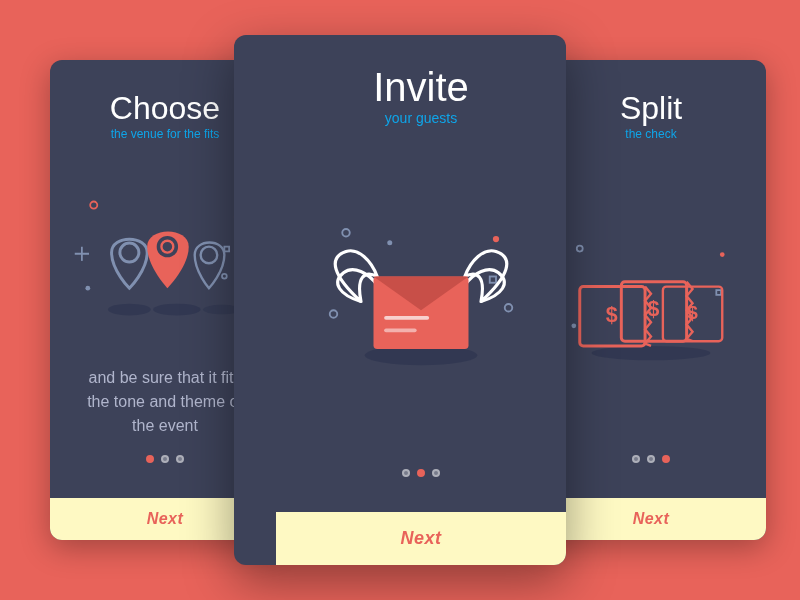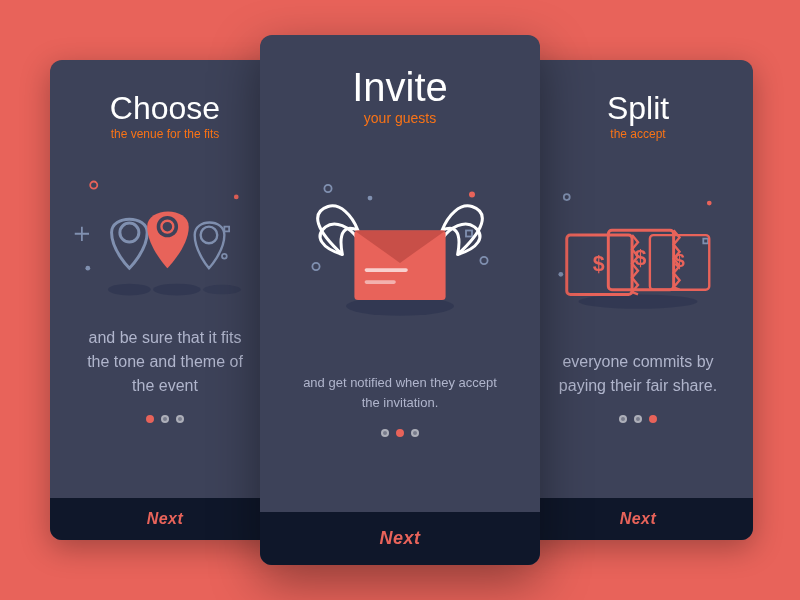--- a/index.html
+++ b/index.html
@@ -38,35 +38,36 @@
       left: 30px;
       top: 40px;
       z-index: 1;
       box-shadow: 0 8px 30px rgba(0,0,0,0.3);
     }
 
     .card-right {
       width: 230px;
       height: 480px;
       background-color: #3d4259;
-      right: 27px;
+      right: 14px;
       top: 40px;
       z-index: 1;
       box-shadow: 0 8px 30px rgba(0,0,0,0.3);
     }
 
     .card-center {
-      width: 280px;
+      width: 332px;
       height: 530px;
       background-color: #3d4259;
       left: 50%;
       top: 50%;
       transform: translate(-50%, -50%);
       z-index: 2;
       box-shadow: 0 16px 50px rgba(0,0,0,0.4);
+      padding-left: 42px;
     }
 
     .card-body {
       flex: 1;
       display: flex;
       flex-direction: column;
       align-items: center;
       padding: 30px 20px 20px;
       position: relative;
     }
@@ -77,21 +78,21 @@
       font-weight: 400;
       text-align: left;
       margin-bottom: 0;
     }
 
     .card-center .card-title {
       font-size: 40px;
     }
 
     .card-subtitle {
-      color: #f97316;
+      color: #0ea5e9;
       font-size: 12px;
       text-align: center;
       margin-bottom: 20px;
     }
 
     .card-center .card-subtitle {
       font-size: 14px;
     }
 
     .illustration {
@@ -130,24 +131,23 @@
       background-color: rgba(255,255,255,0.3);
       border: 2px solid rgba(255,255,255,0.4);
     }
 
     .dot.active {
       background-color: #e8635a;
       border-color: #e8635a;
     }
 
     .card-footer {
-      background-color: #0f172a;
+      background-color: #fef9c3;
       text-align: center;
       padding: 16px;
-      margin-top: 40px;
     }
 
     .card-left .card-footer,
     .card-right .card-footer {
       padding: 12px;
     }
 
     .footer-btn {
       background: none;
       border: none;
@@ -240,36 +240,35 @@
           <path d="M148 75 C165 70 172 60 162 52 C154 46 142 52 135 62" fill="none" stroke="#ffffff" stroke-width="2.5"></path>
 
           <rect x="62" y="55" width="76" height="58" rx="3" fill="#e8635a"></rect>
 
           <path d="M62 55 L100 82 L138 55Z" fill="#c84f48"></path>
 
           <line x1="72" y1="88" x2="105" y2="88" stroke="#ffffff" stroke-width="3" stroke-linecap="round" opacity="0.7"></line>
           <line x1="72" y1="98" x2="95" y2="98" stroke="#ffffff" stroke-width="3" stroke-linecap="round" opacity="0.5"></line>
         </svg>
       </div>
-      <p class="card-description">and get notified when they accept the invitation.</p>
       <div class="dots">
         <span class="dot"></span>
         <span class="dot active"></span>
         <span class="dot"></span>
       </div>
     </div>
     <div class="card-footer">
       <button class="footer-btn">Next</button>
     </div>
   </div>
 
   <div class="card card-right">
     <div class="card-body">
       <span class="card-title">Split</span>
-      <span class="card-subtitle">the accept</span>
+      <span class="card-subtitle">the check</span>
       <div class="illustration">
         <svg viewBox="0 0 160 130" class="svg-illustration">
 
           <circle cx="20" cy="20" r="2.5" fill="none" stroke="#8090b0" stroke-width="1.5"></circle>
           <circle cx="140" cy="25" r="2" fill="#e8635a"></circle>
           <rect x="135" y="55" width="4" height="4" fill="none" stroke="#8090b0" stroke-width="1.5"></rect>
           <circle cx="15" cy="85" r="2" fill="#8090b0"></circle>
 
           <ellipse cx="80" cy="108" rx="50" ry="6" fill="#2e3450" opacity="0.7"></ellipse>
 
@@ -280,21 +279,20 @@
 
           <rect x="55" y="48" width="55" height="50" rx="3" fill="none" stroke="#e8635a" stroke-width="2.5"></rect>
           <text x="82" y="77" text-anchor="middle" fill="#e8635a" font-size="18" font-weight="bold">$</text>
 
           <path d="M110 48 L115 54 L110 60 L115 66 L110 72 L115 78 L110 84 L115 90 L110 96 L115 98" fill="none" stroke="#e8635a" stroke-width="2"></path>
 
           <rect x="90" y="52" width="50" height="46" rx="3" fill="none" stroke="#e8635a" stroke-width="2"></rect>
           <text x="115" y="79" text-anchor="middle" fill="#e8635a" font-size="16" font-weight="bold">$</text>
         </svg>
       </div>
-      <p class="card-description">everyone commits by paying their fair share.</p>
       <div class="dots">
         <span class="dot"></span>
         <span class="dot"></span>
         <span class="dot active"></span>
       </div>
     </div>
     <div class="card-footer">
       <button class="footer-btn">Next</button>
     </div>
   </div>

